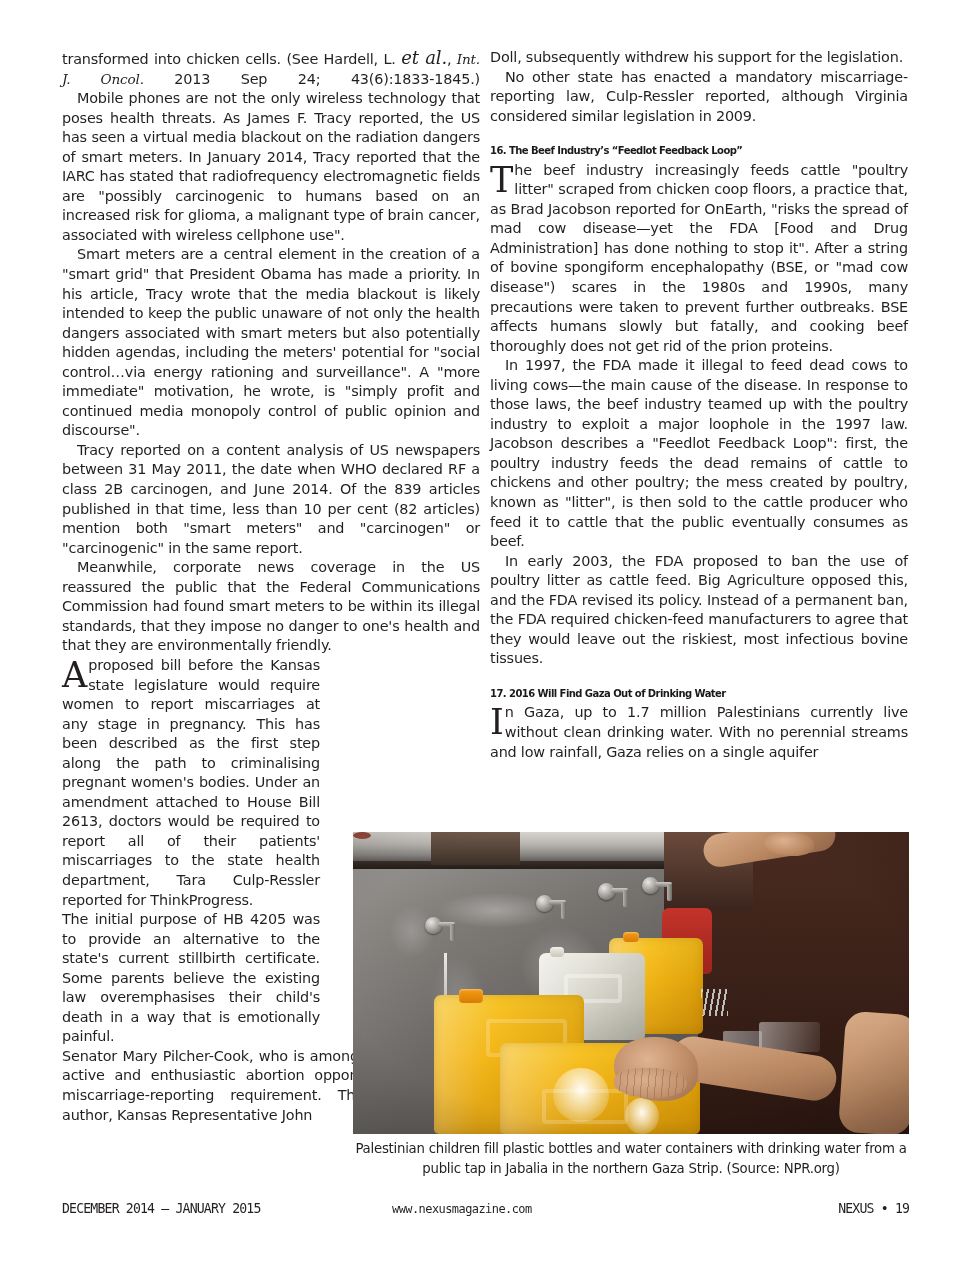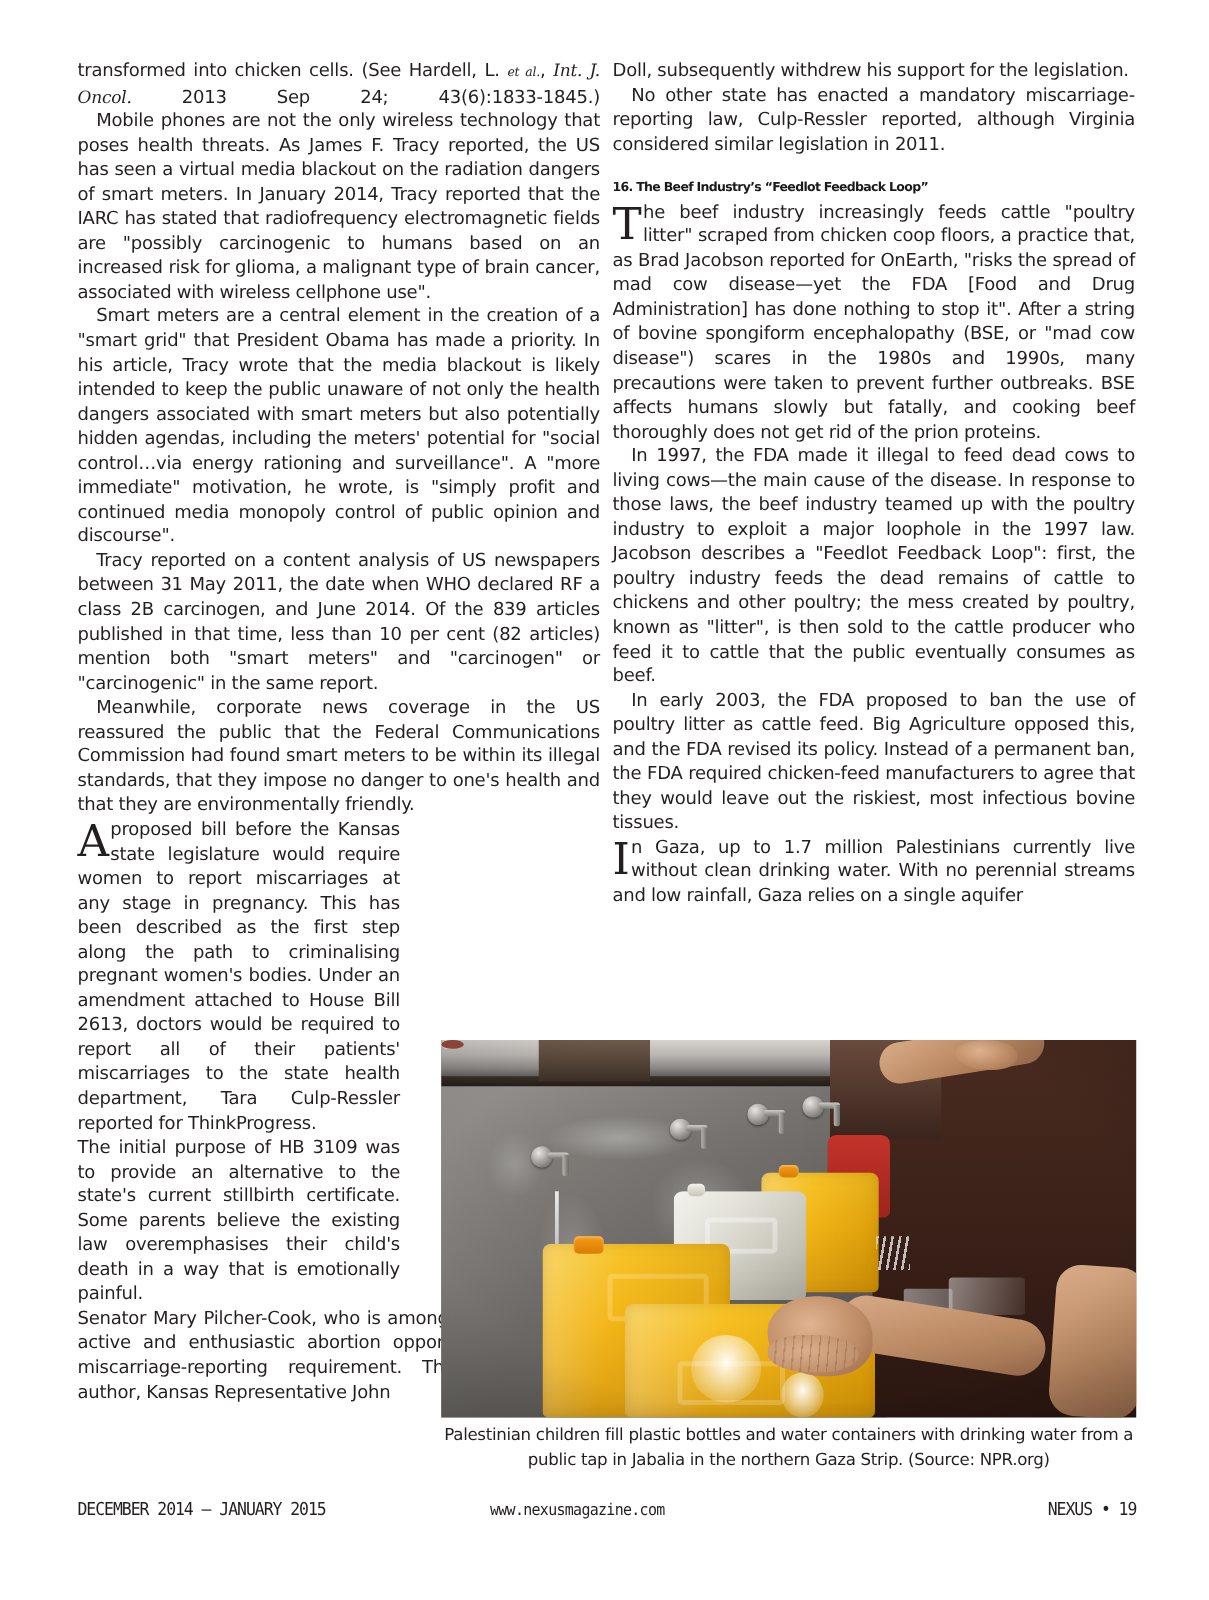--- a/index.html
+++ b/index.html
@@ -42,21 +42,21 @@
     -webkit-hyphens: none;
     hyphens: none;
     letter-spacing: -0.18px;
     word-spacing: -0.1px;
   }
   p.body.noindent { text-indent: 0; }
 
   
   p.body.jall { text-align-last: justify; }
 
-  .it { font-family: "DejaVu Serif", serif; font-style: italic; font-size: 10px; }
+  .it { font-family: "DejaVu Serif", serif; font-style: italic; font-size: 18px; }
   .sc { font-family: "DejaVu Serif", serif; font-style: italic; font-size: 13.6px; }
 
   
   h2.sec {
     margin: 0;
     padding-top: 15px;
     font-family: "DejaVu Sans", sans-serif;
     font-size: 10px;
     font-weight: bold;
     line-height: 19.5px;
@@ -285,37 +285,38 @@
     <p class="body">Mobile phones are not the only wireless technology that poses health threats.  As James F. Tracy reported, the US has seen a virtual media blackout on the radiation dangers of smart meters.  In January 2014, Tracy reported that the IARC has stated that radiofrequency electromagnetic fields are "possibly carcinogenic to humans based on an increased risk for glioma, a malignant type of brain cancer, associated with wireless cellphone use".</p>
     <p class="body">Smart meters are a central element in the creation of a "smart grid" that President Obama has made a priority.  In his article, Tracy wrote that the media blackout is likely intended to keep the public unaware of not only the health dangers associated with smart meters but also potentially hidden agendas, including the meters' potential for "social control…via energy rationing and surveillance".  A "more immediate" motivation, he wrote, is "simply profit and continued media monopoly control of public opinion and discourse".</p>
     <p class="body">Tracy reported on a content analysis of US newspapers between 31 May 2011, the date when WHO declared RF a class 2B carcinogen, and June 2014.  Of the 839 articles published in that time, less than 10 per cent (82 articles) mention both "smart meters" and "carcinogen" or "carcinogenic" in the same report.</p>
     <p class="body">Meanwhile, corporate news coverage in the US reassured the public that the Federal Communications Commission had found smart meters to be within its illegal standards, that they impose no danger to one's health and that they are environmentally friendly.</p>
 
 
     <div class="dropwrap">
       <div class="photo-float" style="margin-top:86px;margin-left:10px;"></div>
       <span class="dropcap">A</span>
       <p class="body">proposed bill before the Kansas state legislature would require women to report miscarriages at any stage in pregnancy.  This has been described as the first step along the path to criminalising pregnant women's bodies.    Under an amendment attached to House Bill 2613, doctors would be required to report all of their patients' miscarriages to the state health department, Tara Culp-Ressler reported for ThinkProgress.</p>
-      <p class="body">The initial purpose of HB 3109 was to provide an alternative to the state's current stillbirth certificate.  Some parents believe the existing law overemphasises their child's death in a way that is emotionally painful.</p>
+      <p class="body">The initial purpose of HB 4205 was to provide an alternative to the state's current stillbirth certificate.  Some parents believe the existing law overemphasises their child's death in a way that is emotionally painful.</p>
       <p class="body">Senator Mary Pilcher-Cook, who is among the state's most active and enthusiastic abortion opponents, added the miscarriage-reporting requirement.    The bill's original author, Kansas Representative John</p>
     </div>
   </div>
 
   <div class="col col-right">
     <p class="body noindent">Doll, subsequently withdrew his support for the legislation.</p>
-    <p class="body">No other state has enacted a mandatory miscarriage-reporting law, Culp-Ressler reported, although Virginia considered similar legislation in 2011.</p>
+    <p class="body">No other state has enacted a mandatory miscarriage-reporting law, Culp-Ressler reported, although Virginia considered similar legislation in 2009.</p>
 
     <h2 class="sec">16.  The Beef Industry’s “Feedlot Feedback Loop”</h2>
     <div class="dropwrap">
       <span class="dropcap">T</span>
       <p class="body">he beef industry increasingly feeds cattle "poultry litter" scraped from chicken coop floors, a practice that, as Brad Jacobson reported for OnEarth, "risks the spread of mad cow disease—yet the FDA [Food and Drug Administration] has done nothing to stop it".  After a string of bovine spongiform encephalopathy (BSE, or "mad cow disease") scares in the 1980s and 1990s, many precautions were taken to prevent further outbreaks.  BSE affects humans slowly but fatally, and cooking beef thoroughly does not get rid of the prion proteins.</p>
     </div>
     <p class="body">In 1997, the FDA made it illegal to feed dead cows to living cows—the main cause of the disease.  In response to those laws, the beef industry teamed up with the poultry industry to exploit a major loophole in the 1997 law.  Jacobson describes a "Feedlot Feedback Loop": first, the poultry industry feeds the dead remains of cattle to chickens and other poultry; the mess created by poultry, known as "litter", is then sold to the cattle producer who feed it to cattle that the public eventually consumes as beef.</p>
     <p class="body">In early 2003, the FDA proposed to ban the use of poultry litter as cattle feed.  Big Agriculture opposed this, and the FDA revised its policy.  Instead of a permanent ban, the FDA required chicken-feed manufacturers to agree that they would leave out the riskiest, most infectious bovine tissues.</p>
 
+    <h2 class="sec">17.  2016 Will Find Gaza Out of Drinking Water</h2>
     <div class="dropwrap">
       <span class="dropcap">I</span>
       <p class="body">n Gaza, up to 1.7 million Palestinians currently live without clean drinking water.   With no perennial streams and low rainfall, Gaza relies on a single aquifer</p>
     </div>
   </div>
 
   <div class="photo">
     <div class="scene">
 
       <div class="wall"></div>

